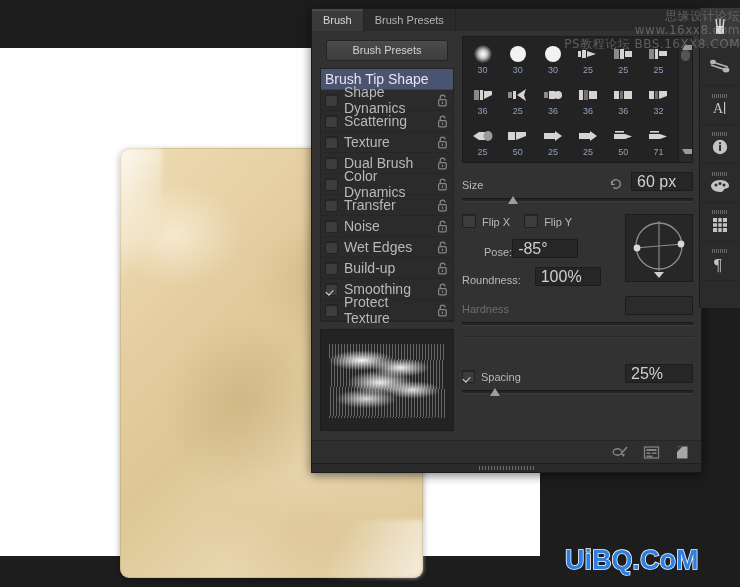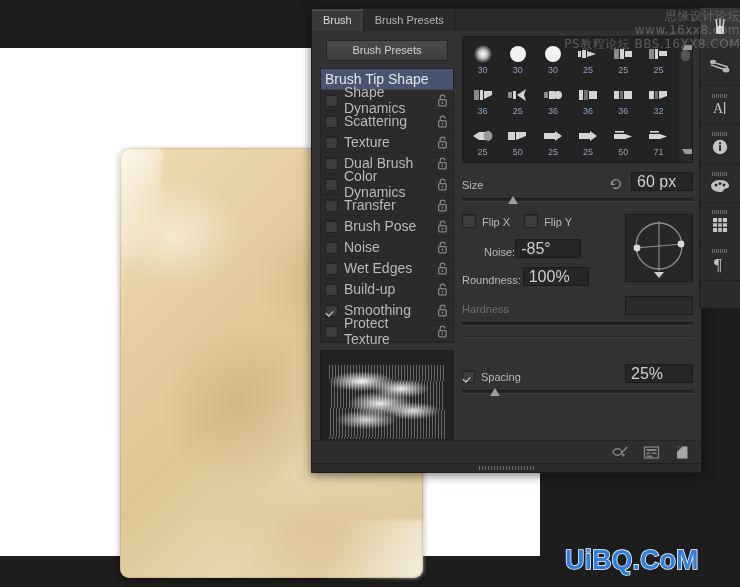--- a/index.html
+++ b/index.html
@@ -232,29 +232,20 @@
             <span class="cbx"></span>
             <span class="lbl">Transfer</span>
             <svg class="lock" viewBox="0 0 12 13">
               <path d="M3.2 5.6 V3.6 a2.4 2.4 0 0 1 4.8 0" fill="none" stroke="#bdbdbd" stroke-width="1.25"></path>
               <rect x="1.6" y="5.6" width="7.6" height="6.2" rx="1" fill="none" stroke="#bdbdbd" stroke-width="1.25"></rect>
               <rect x="4.9" y="7.6" width="1.1" height="2.4" fill="#bdbdbd"></rect>
             </svg>
           </div>
           <div class="opt">
             <span class="cbx"></span>
-            <span class="lbl">Brush Pose</span>
-            <svg class="lock" viewBox="0 0 12 13">
-              <path d="M3.2 5.6 V3.6 a2.4 2.4 0 0 1 4.8 0" fill="none" stroke="#bdbdbd" stroke-width="1.25"></path>
-              <rect x="1.6" y="5.6" width="7.6" height="6.2" rx="1" fill="none" stroke="#bdbdbd" stroke-width="1.25"></rect>
-              <rect x="4.9" y="7.6" width="1.1" height="2.4" fill="#bdbdbd"></rect>
-            </svg>
-          </div>
-          <div class="opt">
-            <span class="cbx"></span>
             <span class="lbl">Noise</span>
             <svg class="lock" viewBox="0 0 12 13">
               <path d="M3.2 5.6 V3.6 a2.4 2.4 0 0 1 4.8 0" fill="none" stroke="#bdbdbd" stroke-width="1.25"></path>
               <rect x="1.6" y="5.6" width="7.6" height="6.2" rx="1" fill="none" stroke="#bdbdbd" stroke-width="1.25"></rect>
               <rect x="4.9" y="7.6" width="1.1" height="2.4" fill="#bdbdbd"></rect>
             </svg>
           </div>
           <div class="opt">
             <span class="cbx"></span>
             <span class="lbl">Wet Edges</span>
@@ -519,27 +510,27 @@
             <line x1="33" y1="6" x2="33" y2="56" stroke="#8d8d8d" stroke-width="1.1"></line>
             <line x1="9" y1="33" x2="57" y2="29" stroke="#8d8d8d" stroke-width="1.1"></line>
             <circle cx="11" cy="33" r="3.4" fill="#d8d8d8"></circle>
             <circle cx="55" cy="29" r="3.4" fill="#d8d8d8"></circle>
             <polygon points="28,57 38,57 33,63" fill="#cfcfcf"></polygon>
           </svg>
         </div>
       </div>
 
       <div class="row" style="margin-top:11px;padding-left:22px">
-        <span class="lab">Noise:</span>
+        <span class="lab">Pose:</span>
         <span class="numfield" style="width:54px;">-85°</span>
       </div>
 
       <div class="row" style="margin-top:9px">
         <span class="lab">Roundness:</span>
-        <span class="numfield" style="width:54px;margin-left:2px">100%</span>
+        <span class="numfield" style="width:54px;margin-left:14px">100%</span>
       </div>
 
       <div class="row" style="margin-top:10px">
         <span class="lab dim">Hardness</span>
         <span style="flex:1"></span>
         <span class="numfield dim" style="width:56px"></span>
       </div>
       <div class="slider">
         <div class="trk"></div>
       </div>

